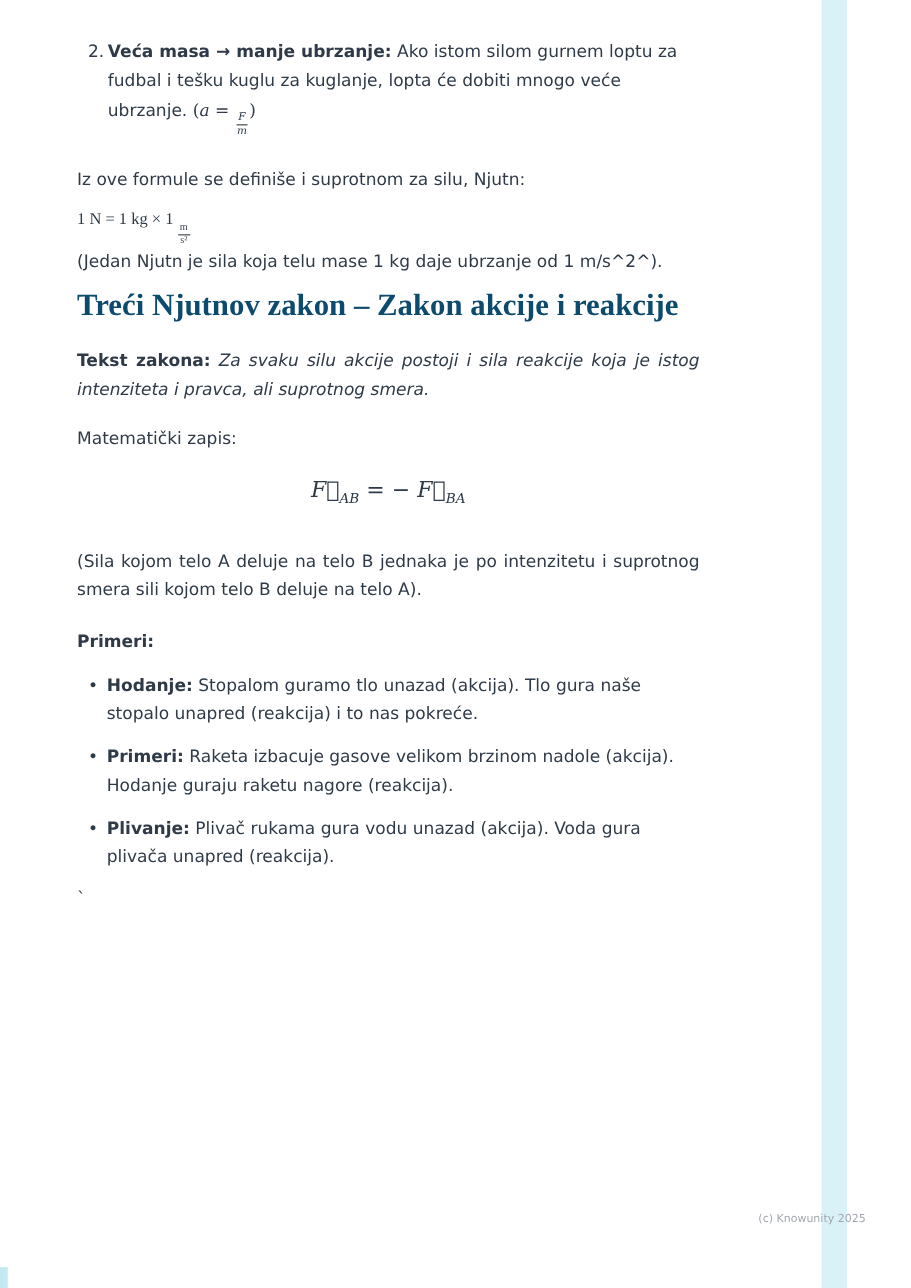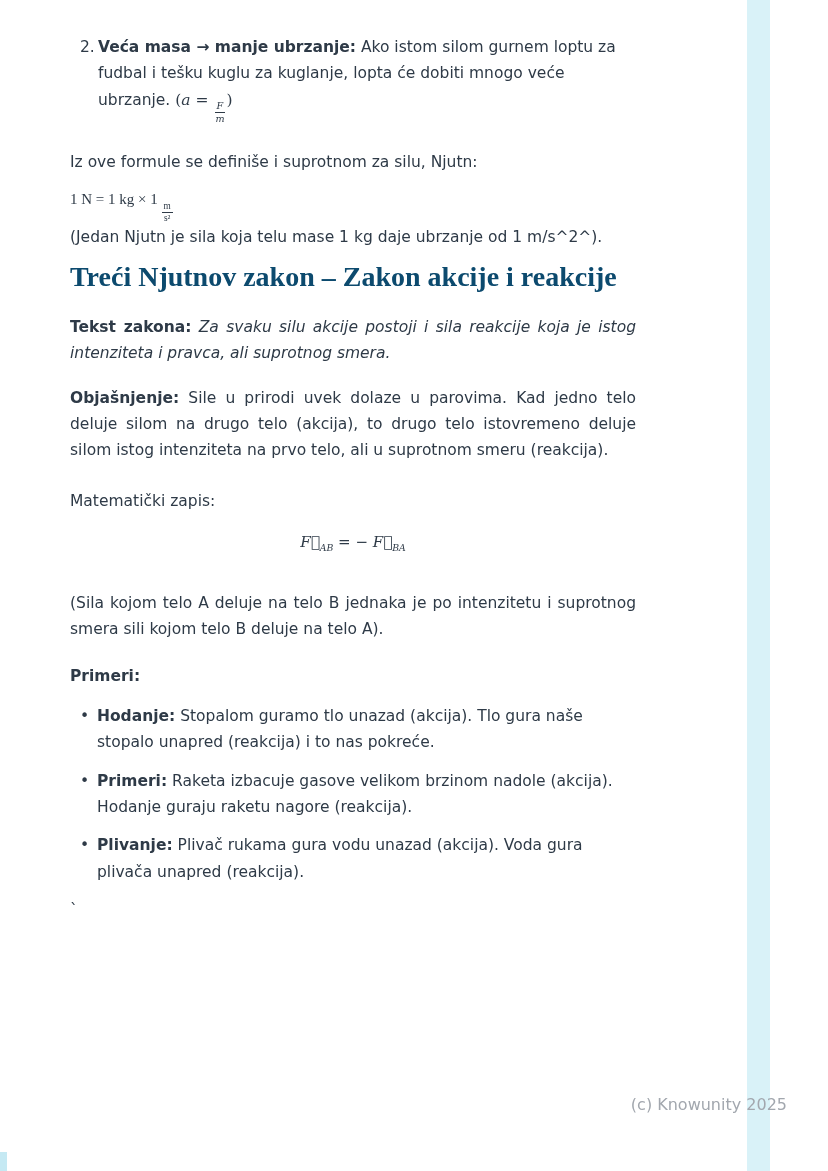--- a/index.html
+++ b/index.html
@@ -64,21 +64,21 @@
   }
 
   .jpara { text-align: justify; margin-bottom: 18px; }
   .expl { margin-bottom: 24px; }
   .law-italic { font-style: italic; }
   .mlabel { margin-bottom: 16px; }
 
   .display-math {
     text-align: center;
     font-family: "DejaVu Serif", "Liberation Serif", serif;
-    font-size: 15px;
+    font-size: 20px;
     margin: 0 0 34px 0;
   }
   .mi { font-family: "DejaVu Serif", "Liberation Serif", serif; font-style: italic; }
   .mserif { font-family: "DejaVu Serif", "Liberation Serif", serif; }
   .msub { font-size: 0.62em; font-style: italic; }
 
   .frac {
     display: inline-flex;
     flex-direction: column;
     align-items: center;
@@ -97,21 +97,21 @@
     margin: 0 0 12px 10px;
   }
   .bullet-item .bullet { min-width: 17px; }
 
   .stray { margin-top: 8px; }
 
   .footer {
     position: absolute;
     right: 41px;
     bottom: 57px;
-    font-size: 16px;
+    font-size: 10px;
     color: #a2a7ae;
     z-index: 2;
   }
 </style>
 </head>
 <body>
 
 <div class="side-stripe"></div>
 <div class="corner-accent"></div>
 
@@ -142,24 +142,20 @@
   </div>
   <p class="note-line">(Jedan Njutn je sila koja telu mase 1 kg daje ubrzanje od 1 m/s^2^).</p>
 
   <h1 class="doc-heading">Treći Njutnov zakon – Zakon akcije i reakcije</h1>
 
   <p class="jpara">
     <strong>Tekst zakona:</strong>
     <span class="law-italic">Za svaku silu akcije postoji i sila reakcije koja je istog intenziteta i pravca, ali suprotnog smera.</span>
   </p>
 
-  <p class="jpara expl">
-    <strong>Objašnjenje:</strong>
-    <span>Sile u prirodi uvek dolaze u parovima. Kad jedno telo deluje silom na drugo telo (akcija), to drugo telo istovremeno deluje silom istog intenziteta na prvo telo, ali u suprotnom smeru (reakcija).</span>
-  </p>
 
   <p class="mlabel">Matematički zapis:</p>
 
   <div class="display-math">
     <span class="mi"><span>F⃗</span><sub class="msub">AB</sub></span>
     <span class="mserif">= −</span>
     <span class="mi"><span>F⃗</span><sub class="msub">BA</sub></span>
   </div>
 
   <p class="fnote">(Sila kojom telo A deluje na telo B jednaka je po intenzitetu i suprotnog smera sili kojom telo B deluje na telo A).</p>

